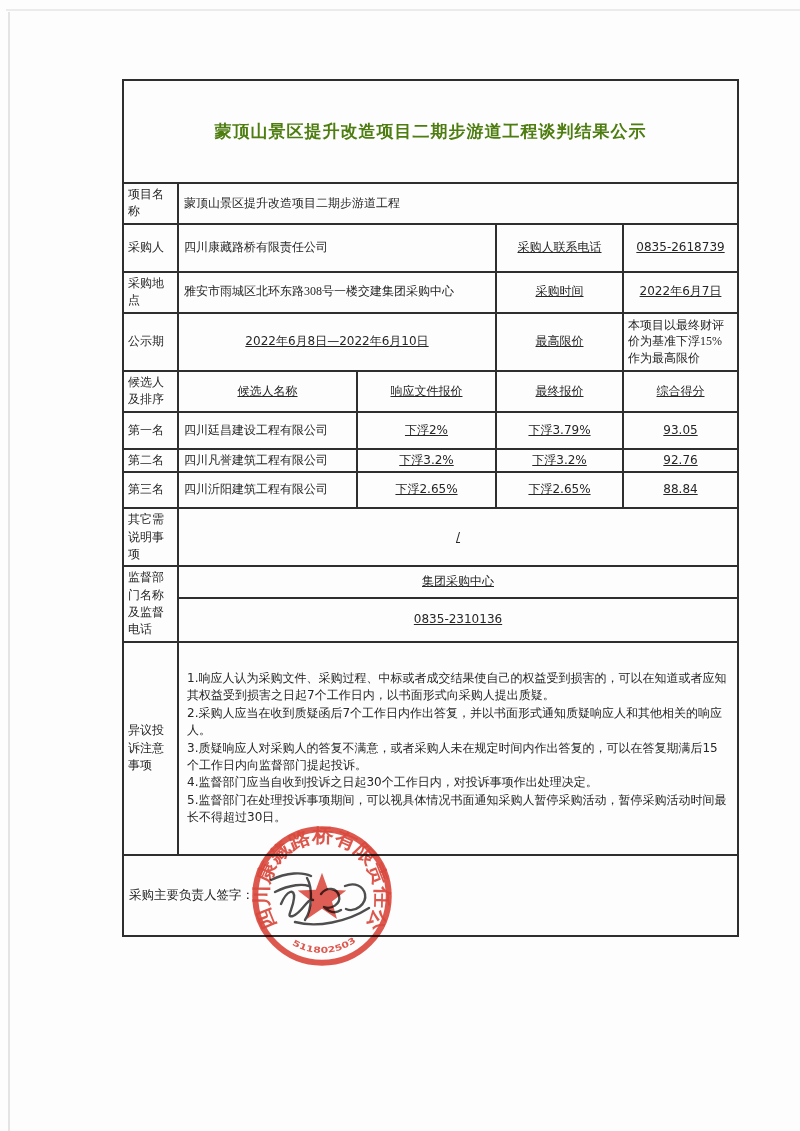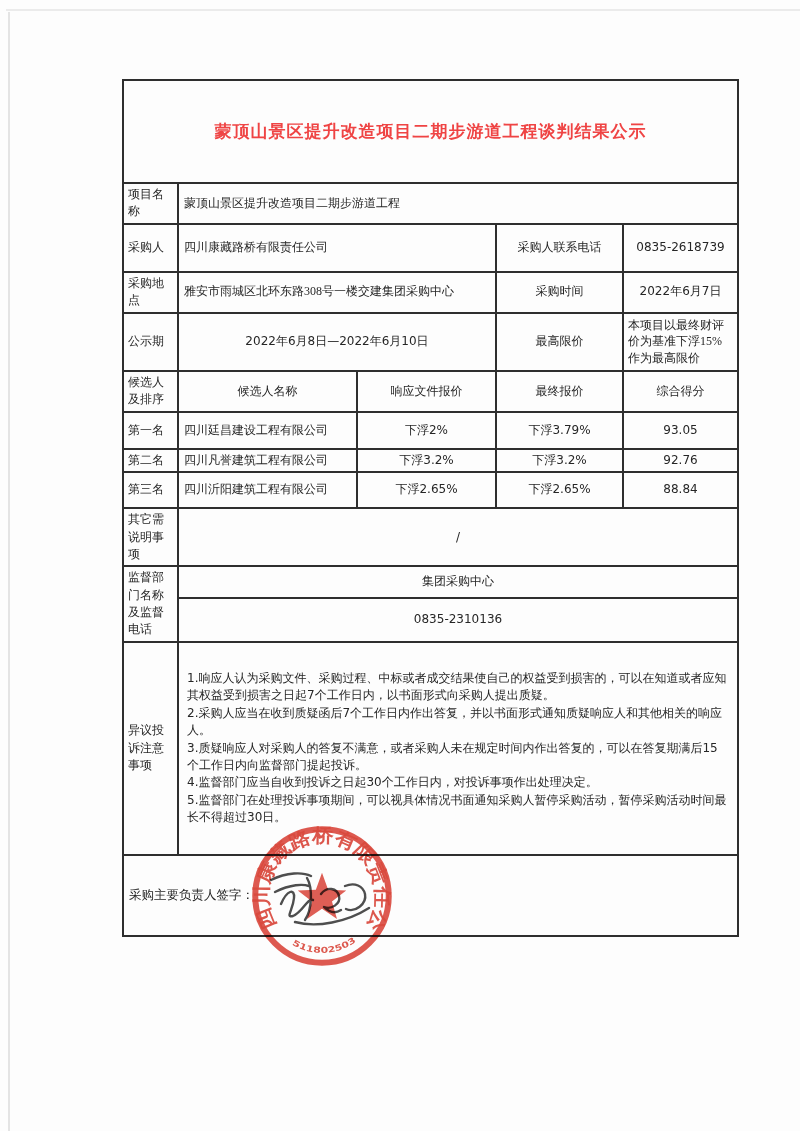--- a/index.html
+++ b/index.html
@@ -19,24 +19,24 @@
     border-collapse:collapse;table-layout:fixed;
   }
   td{
     border:2px solid #2e2e2e;
     font-size:12px;line-height:1.45;
     padding:2px 5px;vertical-align:middle;
     word-break:break-all;
   }
   .title-cell{
     height:97px;text-align:center;vertical-align:middle;
-    font-size:17px;font-weight:bold;letter-spacing:1px;color:#ef4444;
+    font-size:17px;font-weight:bold;letter-spacing:1px;color:#4d7c0f;
   }
   .lbl{padding:2px 4px;}
-  .c{text-align:center;}
+  .c{text-align:center;text-decoration:underline;}
   .l{text-align:left;font-family:Liberation Serif, serif;}
   .notes-cell{padding:6px 8px;vertical-align:middle;}
   .notes-cell .note-line{margin:0;}
   .sig-row-cell{height:75px;vertical-align:middle;position:relative;}
   .sig-label{font-size:12.5px;}
 
   .stamp{position:absolute;left:247px;top:821px;width:150px;height:150px;
          mix-blend-mode:multiply;opacity:.92;pointer-events:none;}
   .signature{position:absolute;left:265px;top:858px;width:120px;height:74px;
          mix-blend-mode:multiply;opacity:.9;pointer-events:none;}

